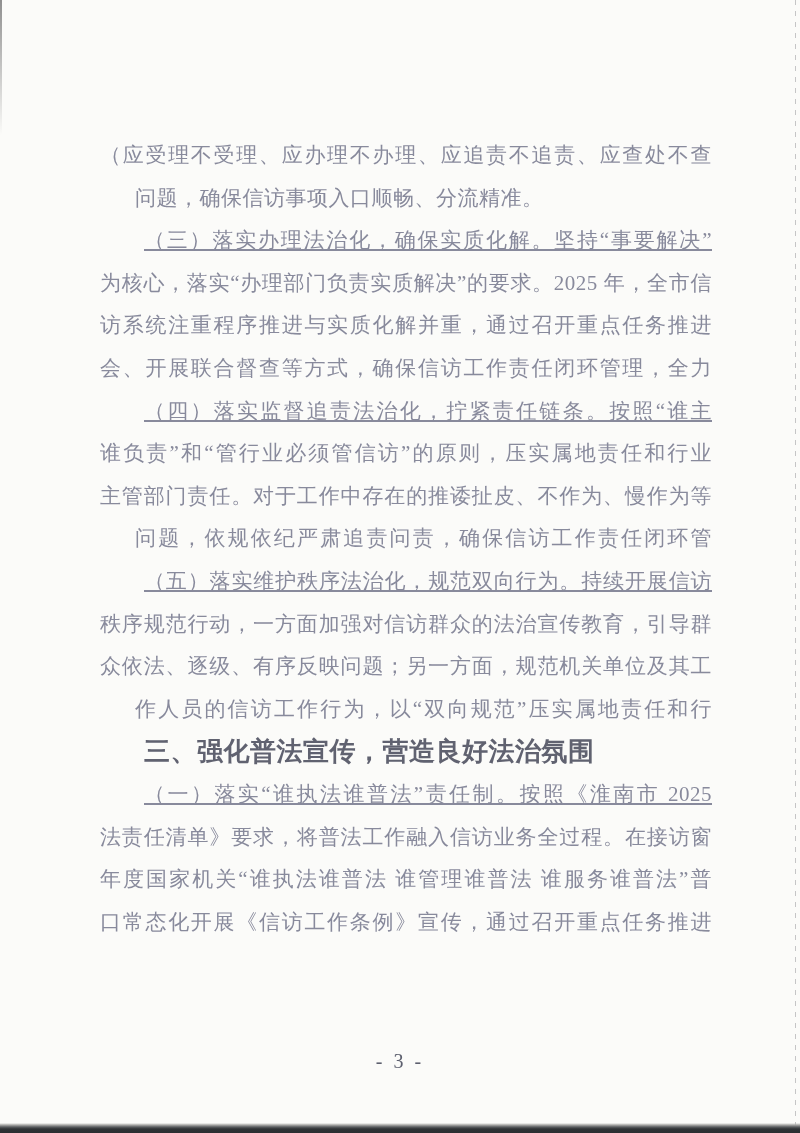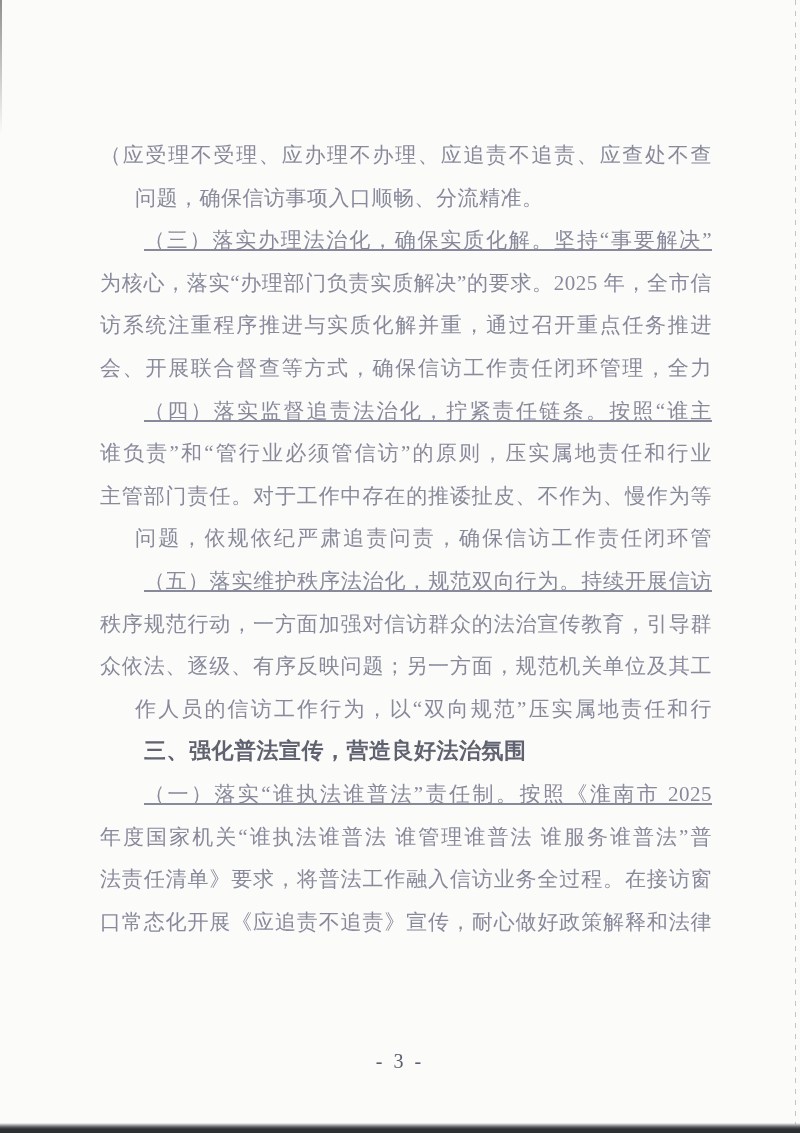--- a/index.html
+++ b/index.html
@@ -52,21 +52,21 @@
     text-justify: inter-character;
     overflow: hidden;
     white-space: pre-wrap;
   }
   .line.fill        { text-align-last: justify; }
   .line.end         { text-align-last: left; margin-left: 35px; }
   .line.indent-fill { text-align-last: justify; text-indent: 44px; text-decoration: underline; }
   .line.heading {
     font-family: "Liberation Sans", sans-serif;
     font-weight: 700;
-    font-size: 22px;
+    font-size: 26px;
     color: #606270;
     text-align: left;
     text-align-last: left;
     text-indent: 44px;
   }
   .page-footer {
     position: absolute;
     left: 0; top: 1050px;
     width: 100%;
     text-align: center;
@@ -89,21 +89,21 @@
       <div class="line indent-fill">（四）落实监督追责法治化，拧紧责任链条。按照“谁主管、</div>
       <div class="line fill">谁负责”和“管行业必须管信访”的原则，压实属地责任和行业</div>
       <div class="line fill">主管部门责任。对于工作中存在的推诿扯皮、不作为、慢作为等</div>
       <div class="line end">问题，依规依纪严肃追责问责，确保信访工作责任闭环管理。</div>
       <div class="line indent-fill">（五）落实维护秩序法治化，规范双向行为。持续开展信访</div>
       <div class="line fill">秩序规范行动，一方面加强对信访群众的法治宣传教育，引导群</div>
       <div class="line fill">众依法、逐级、有序反映问题；另一方面，规范机关单位及其工</div>
       <div class="line end">作人员的信访工作行为，以“双向规范”压实属地责任和行业。</div>
       <div class="line heading">三、强化普法宣传，营造良好法治氛围</div>
       <div class="line indent-fill">（一）落实“谁执法谁普法”责任制。按照《淮南市 2025</div>
+      <div class="line fill">法责任清单》要求，将普法工作融入信访业务全过程。在接访窗</div>
       <div class="line fill">年度国家机关“谁执法谁普法 谁管理谁普法 谁服务谁普法”普</div>
-      <div class="line fill">法责任清单》要求，将普法工作融入信访业务全过程。在接访窗</div>
-      <div class="line fill">口常态化开展《应追责不追责》宣传，耐心做好政策解释和法律</div>
+      <div class="line fill">口常态化开展《信访工作条例》宣传，通过召开重点任务推进</div>
     </div>
   <div class="page-footer">- 3 -</div>
   <div class="scan-edge-left"></div>
   <div class="scan-edge-right"></div>
   <div class="scan-edge-bottom"></div>
 </div>
 
 </body></html>

